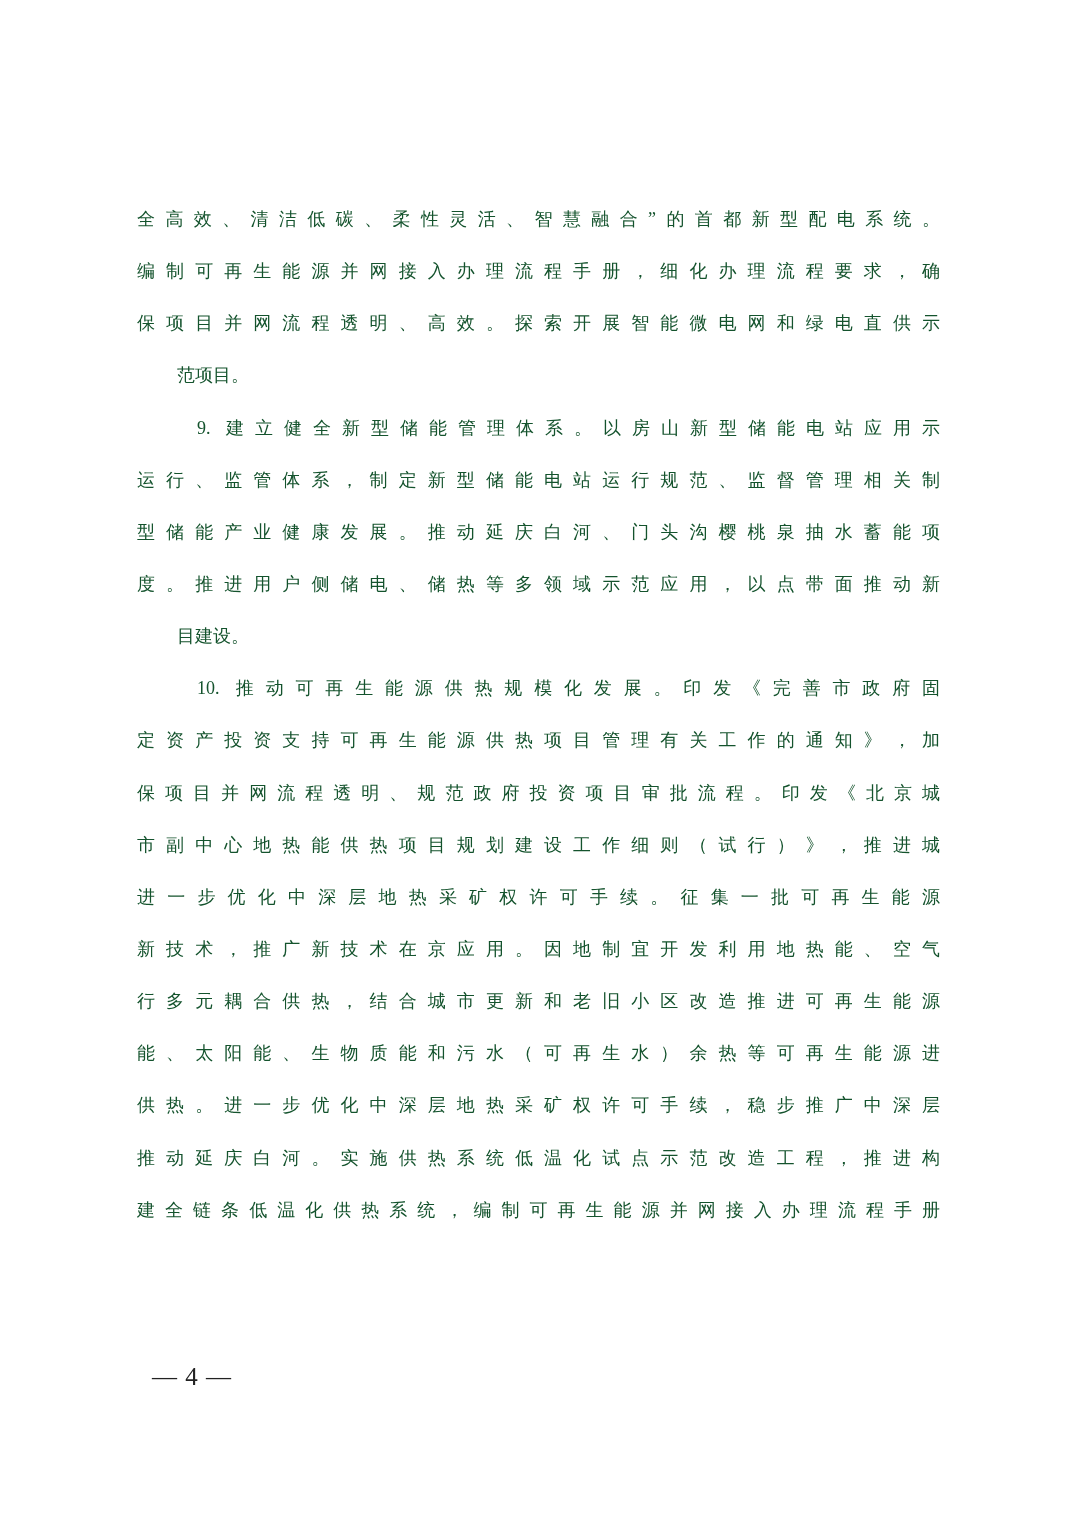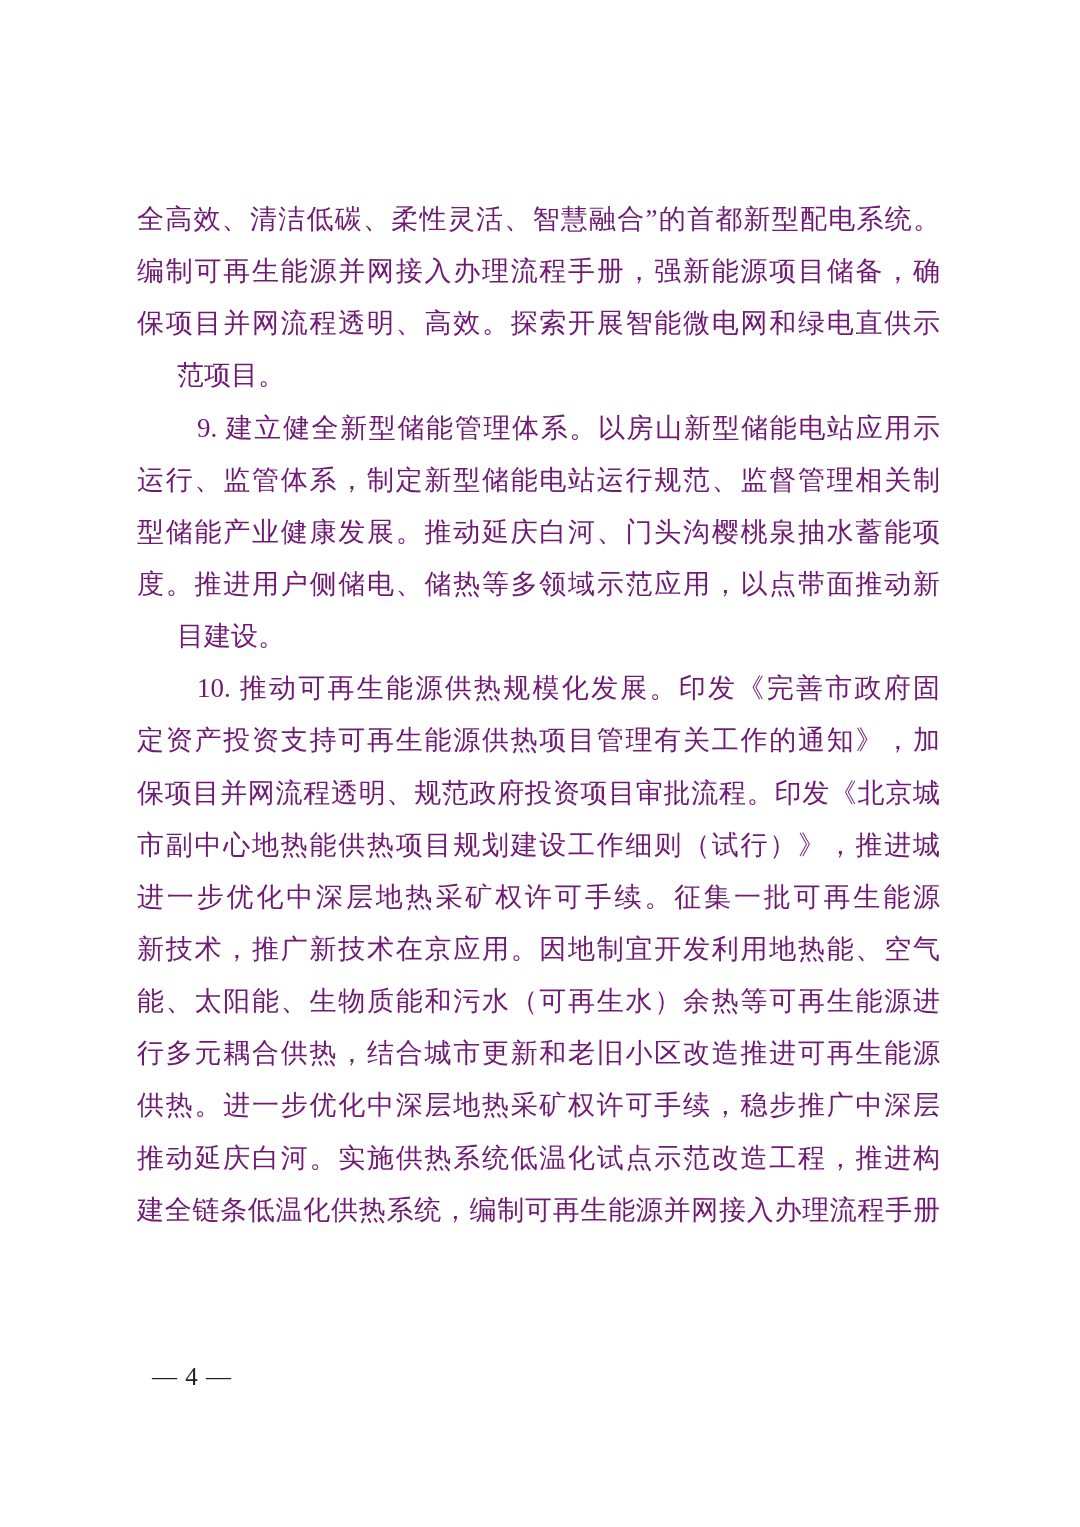--- a/index.html
+++ b/index.html
@@ -17,22 +17,22 @@
     width: 1080px;
     height: 1527px;
     background: #ffffff;
     overflow: hidden;
   }
   .doc-body {
     position: absolute;
     left: 137px;
     top: 193px;
     width: 803px;
-    color: #701a75;
-    font-size: 27px;
+    color: #14532d;
+    font-size: 18px;
   }
   .line {
     height: 52.15px;
     line-height: 52.15px;
     text-align: justify;
     text-align-last: justify;
     overflow: hidden;
   }
   .line.end {
     text-align-last: left;
@@ -52,39 +52,39 @@
     letter-spacing: 1px;
   }
 </style>
 </head>
 <body>
 
 <div class="page">
   <div class="doc-body">
       <div>
         <div class="line">全高效、清洁低碳、柔性灵活、智慧融合”的首都新型配电系统。</div>
-        <div class="line">编制可再生能源并网接入办理流程手册，强新能源项目储备，确</div>
+        <div class="line">编制可再生能源并网接入办理流程手册，细化办理流程要求，确</div>
         <div class="line">保项目并网流程透明、高效。探索开展智能微电网和绿电直供示</div>
         <div class="line end">范项目。</div>
       </div>
       <div>
         <div class="line indent">9. 建立健全新型储能管理体系。以房山新型储能电站应用示</div>
         <div class="line">运行、监管体系，制定新型储能电站运行规范、监督管理相关制</div>
         <div class="line">型储能产业健康发展。推动延庆白河、门头沟樱桃泉抽水蓄能项</div>
         <div class="line">度。推进用户侧储电、储热等多领域示范应用，以点带面推动新</div>
         <div class="line end">目建设。</div>
       </div>
       <div>
         <div class="line indent">10. 推动可再生能源供热规模化发展。印发《完善市政府固</div>
         <div class="line">定资产投资支持可再生能源供热项目管理有关工作的通知》，加</div>
         <div class="line">保项目并网流程透明、规范政府投资项目审批流程。印发《北京城</div>
         <div class="line">市副中心地热能供热项目规划建设工作细则（试行）》，推进城</div>
         <div class="line">进一步优化中深层地热采矿权许可手续。征集一批可再生能源</div>
         <div class="line">新技术，推广新技术在京应用。因地制宜开发利用地热能、空气</div>
+        <div class="line">行多元耦合供热，结合城市更新和老旧小区改造推进可再生能源</div>
         <div class="line">能、太阳能、生物质能和污水（可再生水）余热等可再生能源进</div>
-        <div class="line">行多元耦合供热，结合城市更新和老旧小区改造推进可再生能源</div>
         <div class="line">供热。进一步优化中深层地热采矿权许可手续，稳步推广中深层</div>
         <div class="line">推动延庆白河。实施供热系统低温化试点示范改造工程，推进构</div>
         <div class="line">建全链条低温化供热系统，编制可再生能源并网接入办理流程手册</div>
       </div>
     </div>
   <div class="footer">— 4 —</div>
 </div>
 
 </body></html>

